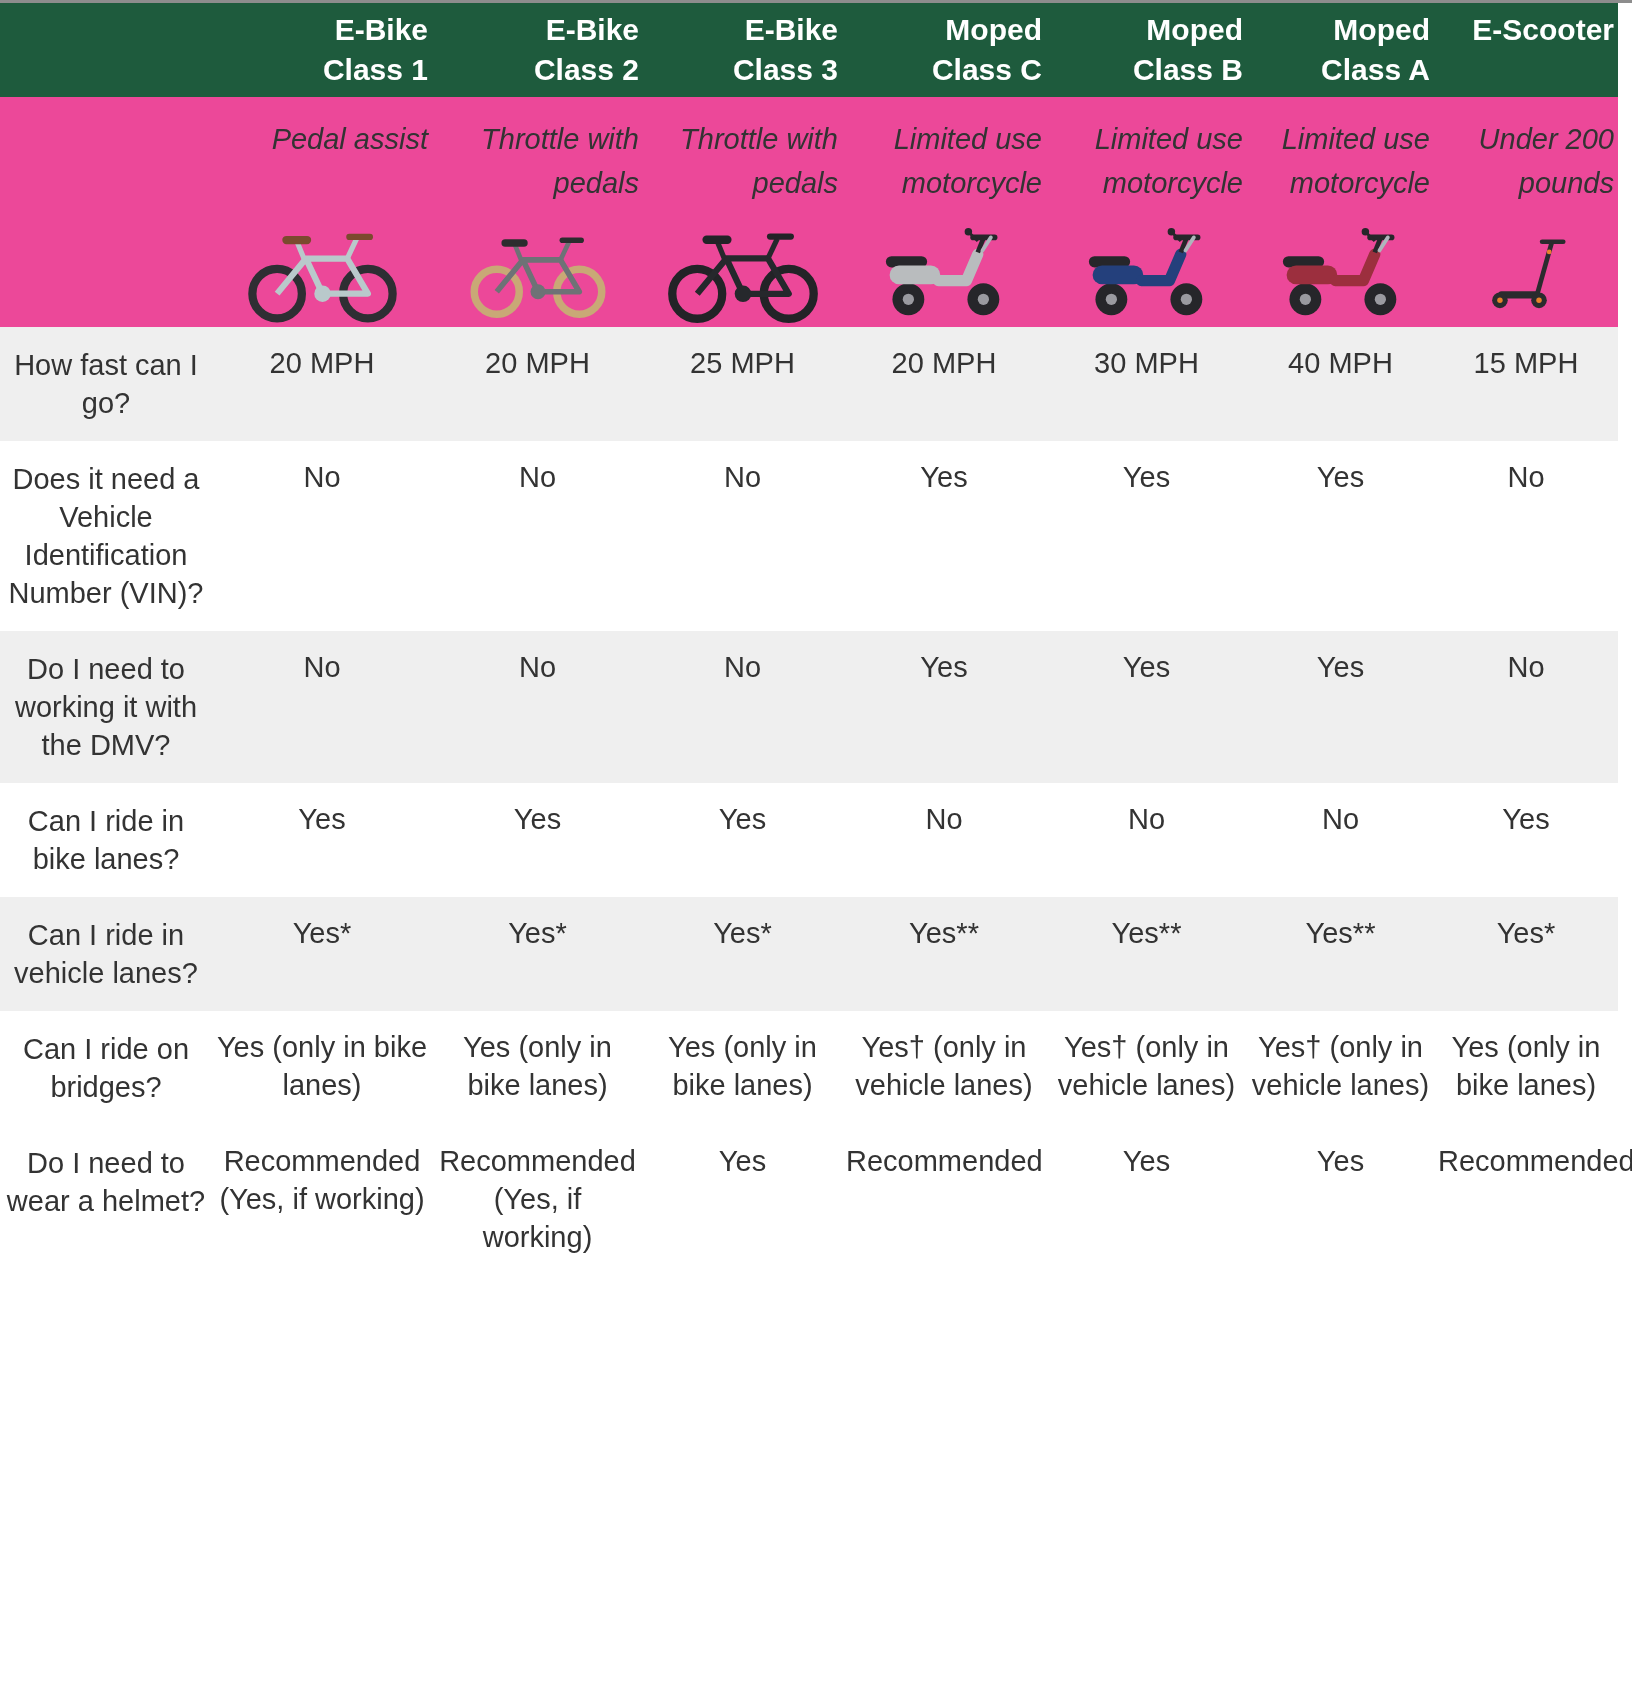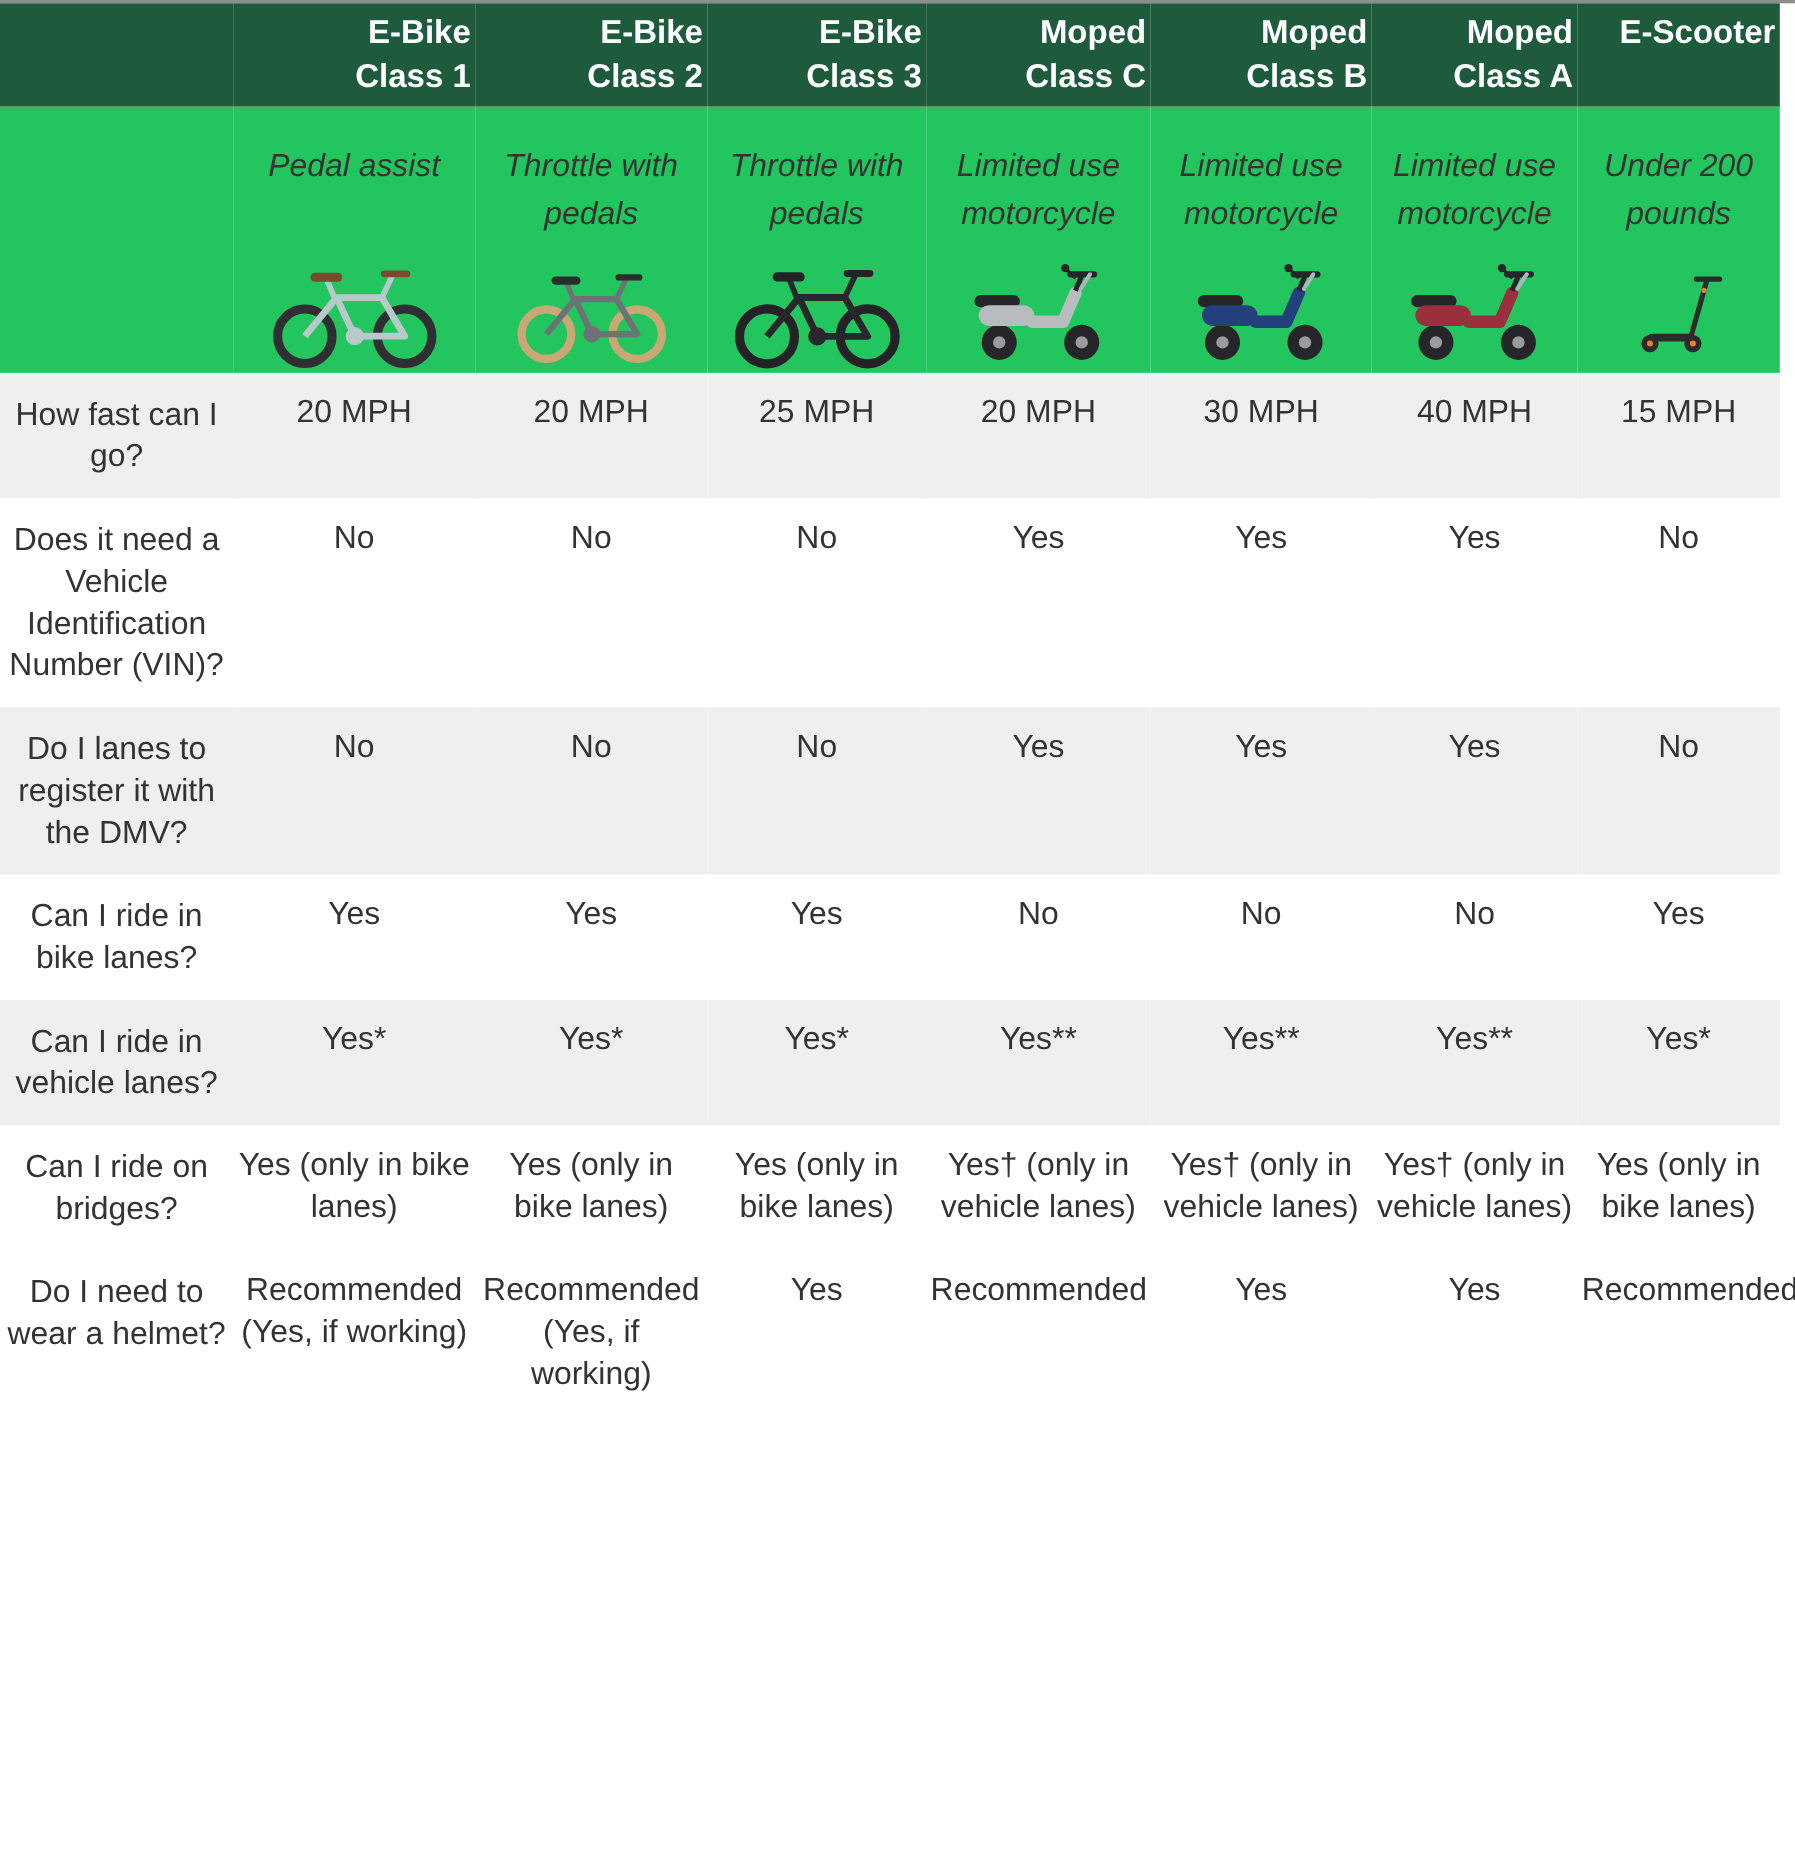--- a/index.html
+++ b/index.html
@@ -23,21 +23,21 @@
   col.c-escooter{ width:184px; }
 
   thead th {
     background:#1e5b3d; color:#ffffff;
     font-size:30px; font-weight:bold; line-height:40px;
     text-align:right; vertical-align:top; padding:7px 4px;
     height:94px;
   }
   thead th.corner { padding:0; }
 
-  tr.intro td { background:#22c55e; text-align:center; vertical-align:top; padding:32px 4px 2px 4px; }
+  tr.intro td { background:#ec4899; text-align:right; vertical-align:top; padding:20px 4px 2px 4px; }
   .subtitle {
     font-style:italic; font-size:29px; line-height:44px; color:#333333;
     height:96px;
   }
   .vehicle { height:112px; display:flex; align-items:flex-end; justify-content:center; }
 
   tbody th.q, tbody td {
     font-size:29px; line-height:38px; text-align:center; vertical-align:top;
     padding:17px 4px; font-weight:normal; color:#333333;
   }
@@ -227,21 +227,21 @@
         <th class="q" scope="row">Does it need a Vehicle Identification Number (VIN)?</th>
         <td>No</td>
         <td>No</td>
         <td>No</td>
         <td>Yes</td>
         <td>Yes</td>
         <td>Yes</td>
         <td>No</td>
       </tr>
       <tr class="stripe">
-        <th class="q" scope="row">Do I lanes to register it with the DMV?</th>
+        <th class="q" scope="row">Do I need to working it with the DMV?</th>
         <td>No</td>
         <td>No</td>
         <td>No</td>
         <td>Yes</td>
         <td>Yes</td>
         <td>Yes</td>
         <td>No</td>
       </tr>
       <tr class="">
         <th class="q" scope="row">Can I ride in bike lanes?</th>

